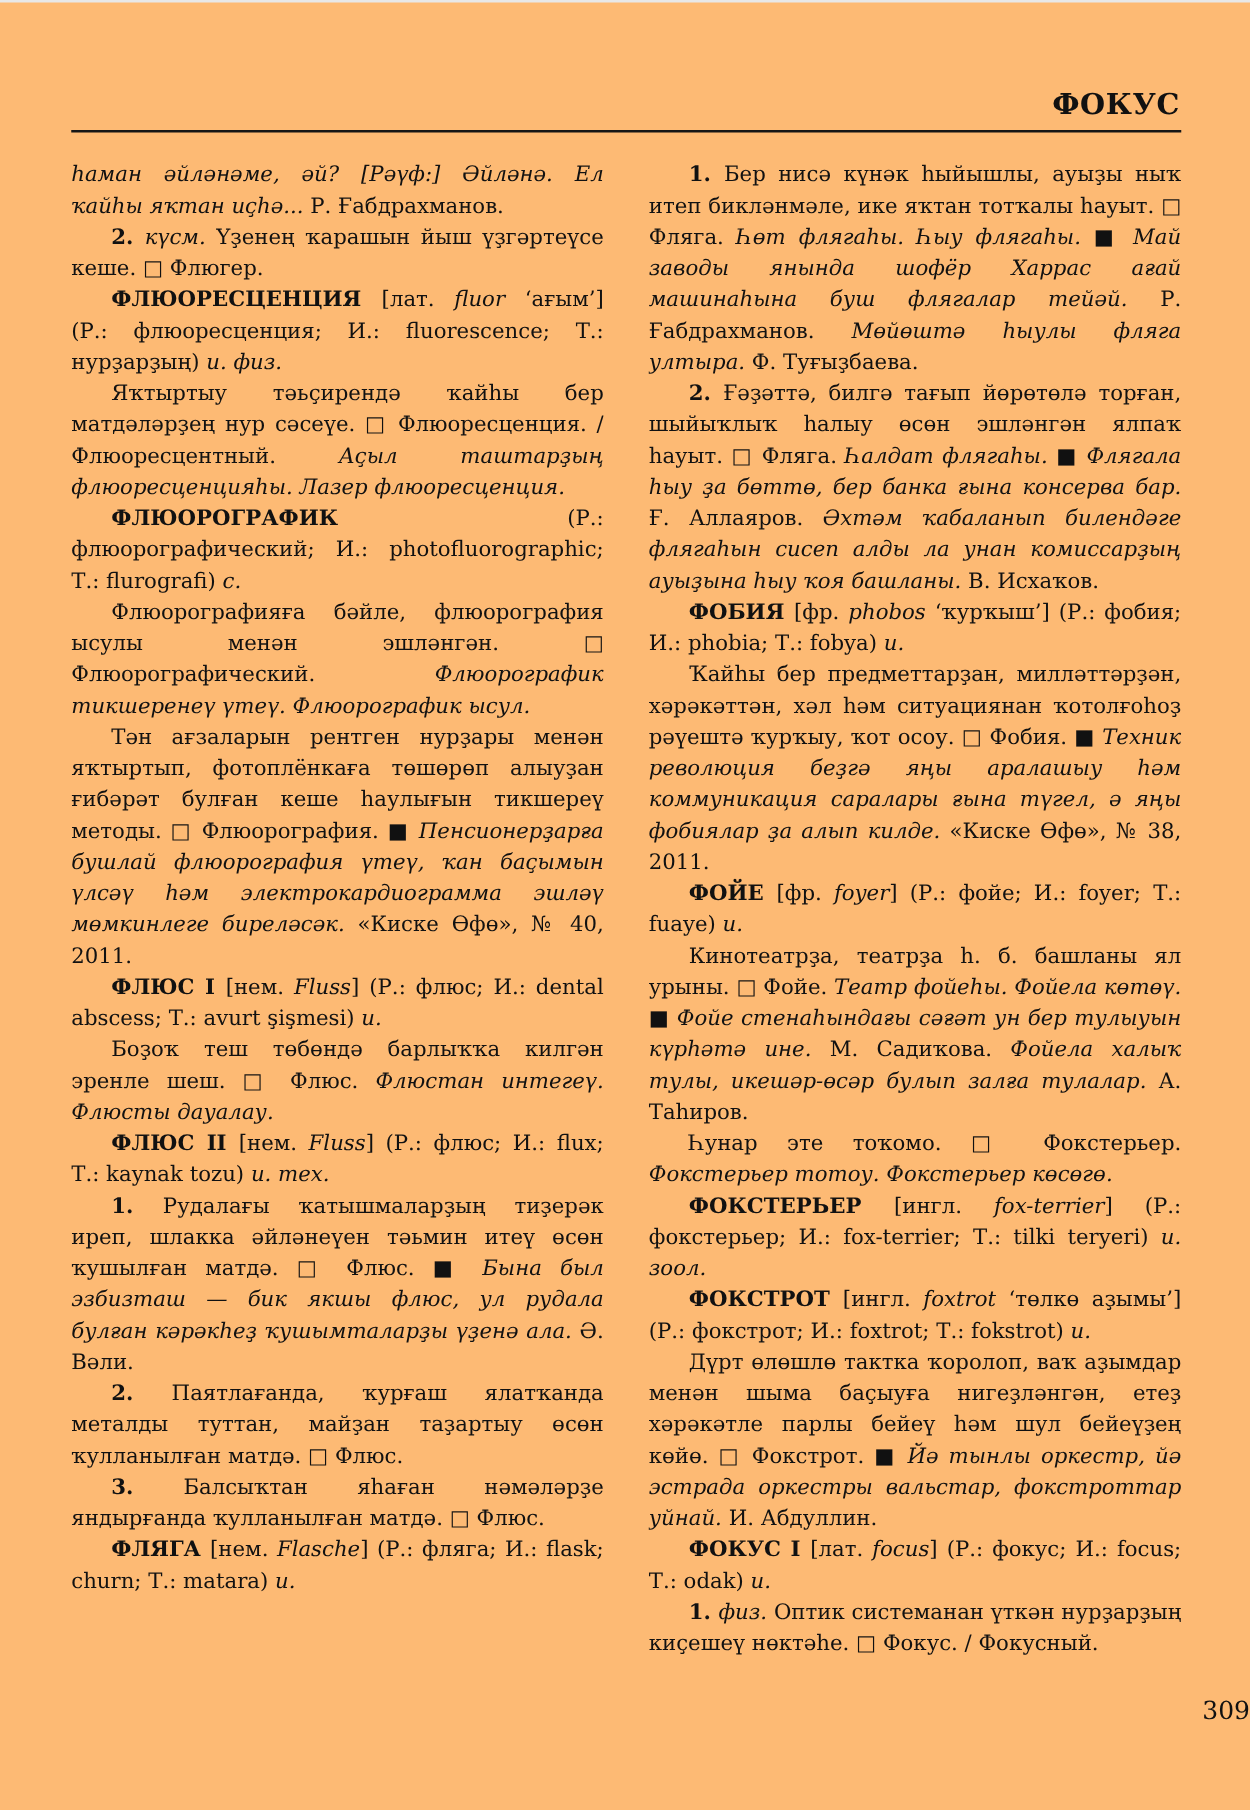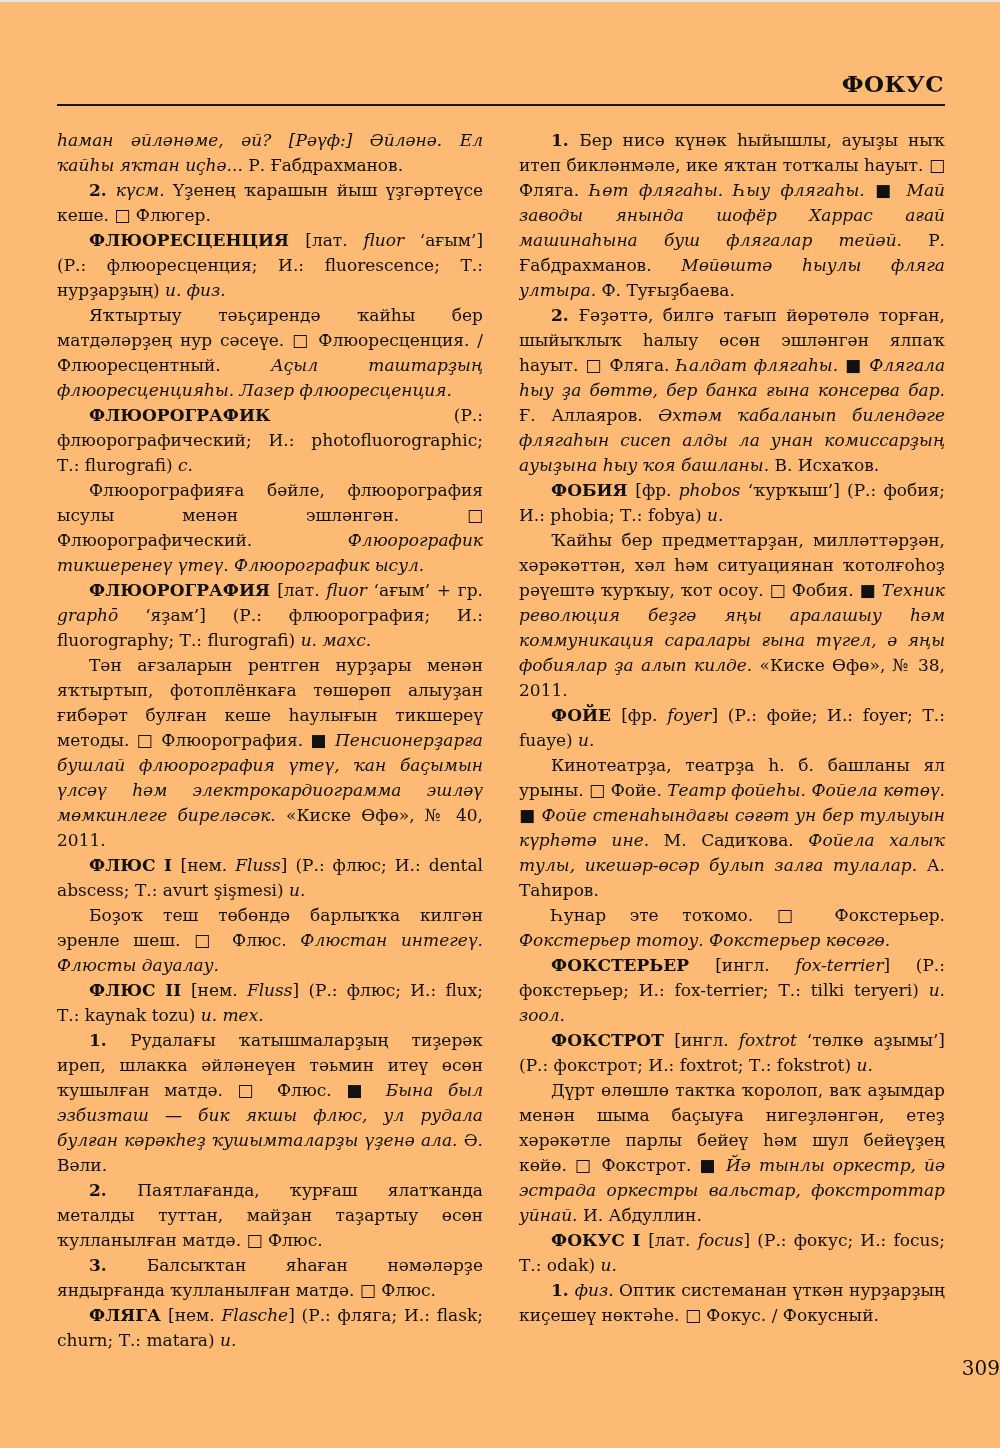--- a/index.html
+++ b/index.html
@@ -74,21 +74,20 @@
   <div class="header-rule"></div>
 
   <div class="columns">
     <div class="col" id="col-left">
         <p class="no-indent"><span class="i">һаман әйләнәме, әй? [Рәүф:] Әйләнә. Ел ҡайһы яҡтан иҫһә... </span><span>Р. Ғабдрахманов.</span></p>
         <p><span class="b">2. </span><span class="i">күсм. </span><span>Үҙенең ҡарашын йыш үҙгәртеүсе кеше. □ Флюгер.</span></p>
         <p><span class="b">ФЛЮОРЕСЦЕНЦИЯ </span><span>[лат. </span><span class="i">fluor </span><span>‘ағым’] (Р.: флюоресценция; И.: fluorescence; Т.: нурҙарҙың) </span><span class="i">и. физ.</span></p>
         <p><span>Яҡтыртыу тәьҫирендә ҡайһы бер матдәләрҙең нур сәсеүе. □ Флюоресценция. / Флюоресцентный. </span><span class="i">Аҫыл таштарҙың флюоресценцияһы. Лазер флюоресценция.</span></p>
         <p><span class="b">ФЛЮОРОГРАФИК </span><span>(Р.: флюорографический; И.: photofluorographic; Т.: flurografi) </span><span class="i">с.</span></p>
         <p><span>Флюорографияға бәйле, флюорография ысулы менән эшләнгән. □ Флюорографический. </span><span class="i">Флюорографик тикшеренеү үтеү. Флюорографик ысул.</span></p>
-        <p><span class="b">ФЛЮОРОГРАФИЯ </span><span>[лат. </span><span class="i">fluor </span><span>‘ағым’ + гр. </span><span class="i">graphō </span><span>‘яҙам’] (Р.: флюорография; И.: fluorography; Т.: flurografi) </span><span class="i">и. махс.</span></p>
         <p><span>Тән ағзаларын рентген нурҙары менән яҡтыртып, фотоплёнкаға төшөрөп алыуҙан ғибәрәт булған кеше һаулығын тикшереү методы. □ Флюорография. ■ </span><span class="i">Пенсионерҙарға бушлай флюорография үтеү, ҡан баҫымын үлсәү һәм электрокардиограмма эшләү мөмкинлеге биреләсәк. </span><span>«Киске Өфө», № 40, 2011.</span></p>
         <p><span class="b">ФЛЮС I </span><span>[нем. </span><span class="i">Fluss</span><span>] (Р.: флюс; И.: dental abscess; Т.: avurt şişmesi) </span><span class="i">и.</span></p>
         <p><span>Боҙоҡ теш төбөндә барлыҡҡа килгән эренле шеш. □ Флюс. </span><span class="i">Флюстан интегеү. Флюсты дауалау.</span></p>
         <p><span class="b">ФЛЮС II </span><span>[нем. </span><span class="i">Fluss</span><span>] (Р.: флюс; И.: flux; Т.: kaynak tozu) </span><span class="i">и. тех.</span></p>
         <p><span class="b">1. </span><span>Рудалағы ҡатышмаларҙың тиҙерәк иреп, шлакка әйләнеүен тәьмин итеү өсөн ҡушылған матдә. □ Флюс. ■ </span><span class="i">Бына был эзбизташ — бик якшы флюс, ул рудала булған кәрәкһеҙ ҡушымталарҙы үҙенә ала. </span><span>Ә. Вәли.</span></p>
         <p><span class="b">2. </span><span>Паятлағанда, ҡурғаш ялатҡанда металды туттан, майҙан таҙартыу өсөн ҡулланылған матдә. □ Флюс.</span></p>
         <p><span class="b">3. </span><span>Балсыҡтан яһаған нәмәләрҙе яндырғанда ҡулланылған матдә. □ Флюс.</span></p>
         <p><span class="b">ФЛЯГА </span><span>[нем. </span><span class="i">Flasche</span><span>] (Р.: фляга; И.: flask; churn; Т.: matara) </span><span class="i">и.</span></p>
       </div>
     <div class="col" id="col-right">

